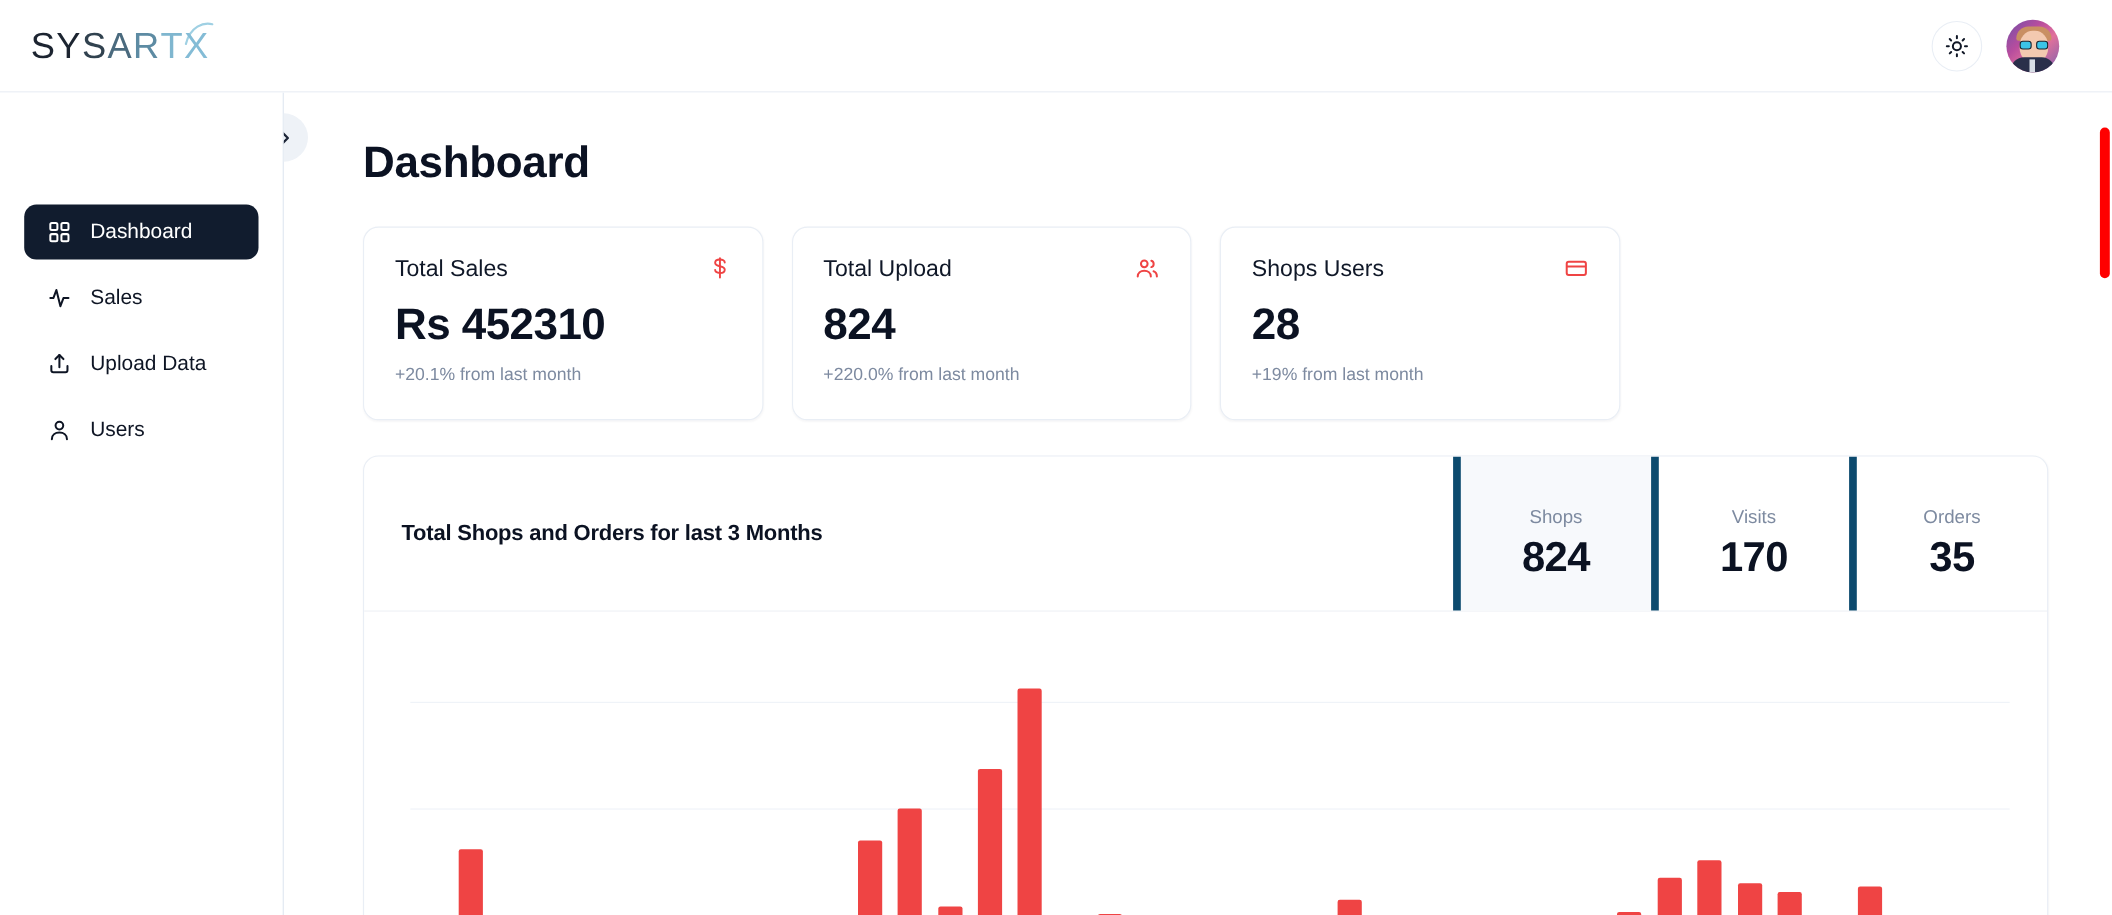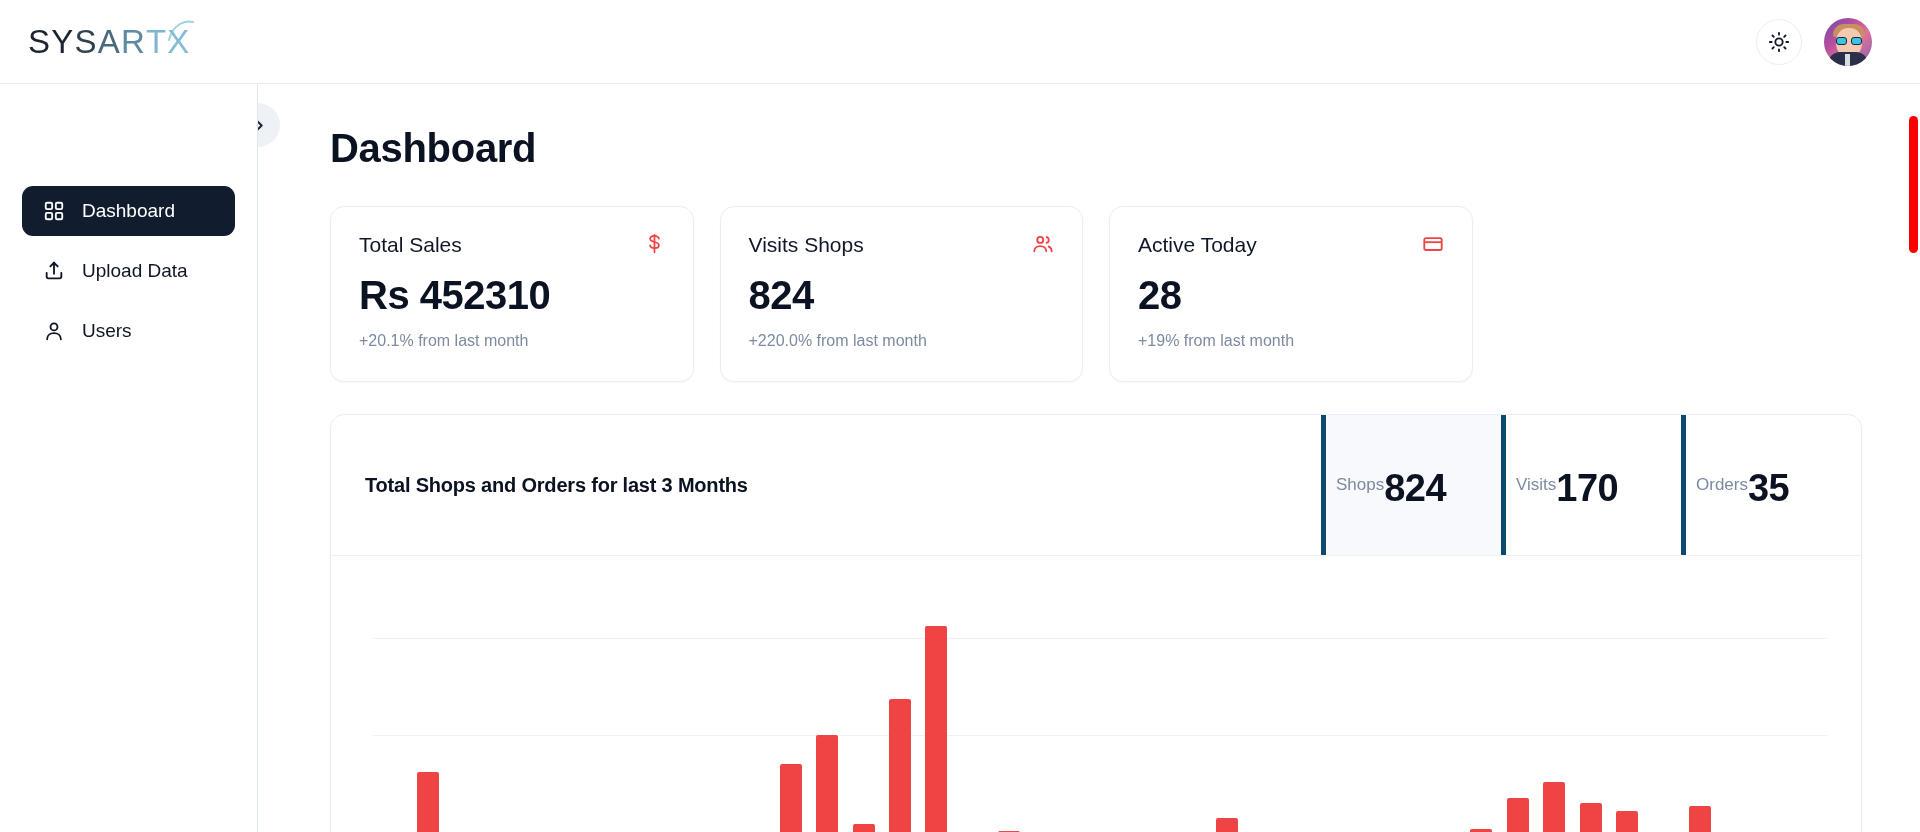--- a/index.html
+++ b/index.html
@@ -135,22 +135,22 @@
     margin: 32px 58px 0 72px;
     border: 1px solid #e9eef5; border-radius: 14px; background: #fff;
     overflow: hidden;
     box-shadow: 0 1px 2px rgba(16,24,40,.04);
   }
   .panel-head { display: flex; align-items: stretch; border-bottom: 1px solid #eef1f6; }
   .panel-title-wrap { flex: 1 1 auto; display: flex; align-items: center; padding: 0 34px; min-height: 140px; }
   .panel-title { font-size: 20px; font-weight: 700; letter-spacing: -0.2px; }
   .tabs { display: flex; flex: 0 0 auto; }
   .tab {
-    width: 180px; border-left: 5px solid #0c4a6e;
-    display: flex; flex-direction: row; align-items: center; justify-content: flex-start;
+    width: 180px; border-left: 7px solid #0c4a6e;
+    display: flex; flex-direction: column; align-items: center; justify-content: flex-end;
     cursor: pointer; padding: 26px 10px;
   }
   .tab.active { background: #f7f9fc; }
   .tab-label { font-size: 17px; color: #7d8aa0; }
   .tab-value { font-size: 38px; font-weight: 700; margin-top: 6px; letter-spacing: -0.5px; }
 
   .chart-area { position: relative; height: 330px; padding: 28px 34px 0 42px; }
   .gridlines { position: absolute; left: 42px; right: 34px; top: 28px; bottom: 0; }
   .gridline { position: absolute; left: 0; right: 0; height: 1px; background: #eef2f8; }
   .bars {
@@ -218,20 +218,28 @@
             <rect x="3" y="3" width="7" height="7" rx="1.5"></rect>
             <rect x="14" y="3" width="7" height="7" rx="1.5"></rect>
             <rect x="3" y="14" width="7" height="7" rx="1.5"></rect>
             <rect x="14" y="14" width="7" height="7" rx="1.5"></rect>
           </svg>
         </span>
         <span>Dashboard</span>
       </div>
 
 
+      <div class="nav-item">
+        <span class="ico">
+          <svg width="22" height="22" viewBox="0 0 24 24" fill="none" stroke-width="2" stroke-linecap="round" stroke-linejoin="round">
+            <path d="M3 12h3l3-8 4 16 3-8h5"></path>
+          </svg>
+        </span>
+        <span>Sales</span>
+      </div>
 
       <div class="nav-item">
         <span class="ico">
           <svg width="22" height="22" viewBox="0 0 24 24" fill="none" stroke-width="2" stroke-linecap="round" stroke-linejoin="round">
             <path d="M12 15V3"></path>
             <path d="M8 7l4-4 4 4"></path>
             <path d="M4 14v4a2 2 0 0 0 2 2h12a2 2 0 0 0 2-2v-4"></path>
           </svg>
         </span>
         <span>Upload Data</span>
@@ -271,37 +279,37 @@
               <path d="M17 6.5c0-2-2.2-3.2-5-3.2s-5 1.3-5 3.4 2.2 3 5 3.6 5 1.4 5 3.6-2.2 3.4-5 3.4-5-1.3-5-3.2"></path>
             </svg>
           </div>
         </div>
         <div class="card-value">Rs 452310</div>
         <div class="card-sub">+20.1% from last month</div>
       </div>
 
       <div class="card">
         <div class="card-top">
-          <div class="card-title">Visits Shops</div>
+          <div class="card-title">Total Upload</div>
           <div class="card-ico">
             <svg width="22" height="22" viewBox="0 0 24 24" fill="none" stroke="#ef4444" stroke-width="2" stroke-linecap="round" stroke-linejoin="round">
               <circle cx="9" cy="7.5" r="3.3"></circle>
               <path d="M2.5 20c0-3.6 2.9-5.7 6.5-5.7s6.5 2.1 6.5 5.7"></path>
               <path d="M16 4.4a3.3 3.3 0 0 1 0 6.3"></path>
               <path d="M18.2 14.8c2.1.7 3.3 2.4 3.3 5.2"></path>
             </svg>
           </div>
         </div>
         <div class="card-value">824</div>
         <div class="card-sub">+220.0% from last month</div>
       </div>
 
       <div class="card">
         <div class="card-top">
-          <div class="card-title">Active Today</div>
+          <div class="card-title">Shops Users</div>
           <div class="card-ico">
             <svg width="22" height="22" viewBox="0 0 24 24" fill="none" stroke="#ef4444" stroke-width="2" stroke-linejoin="round">
               <rect x="2.5" y="5.5" width="19" height="13" rx="2"></rect>
               <path d="M2.5 10h19"></path>
             </svg>
           </div>
         </div>
         <div class="card-value">28</div>
         <div class="card-sub">+19% from last month</div>
       </div>

